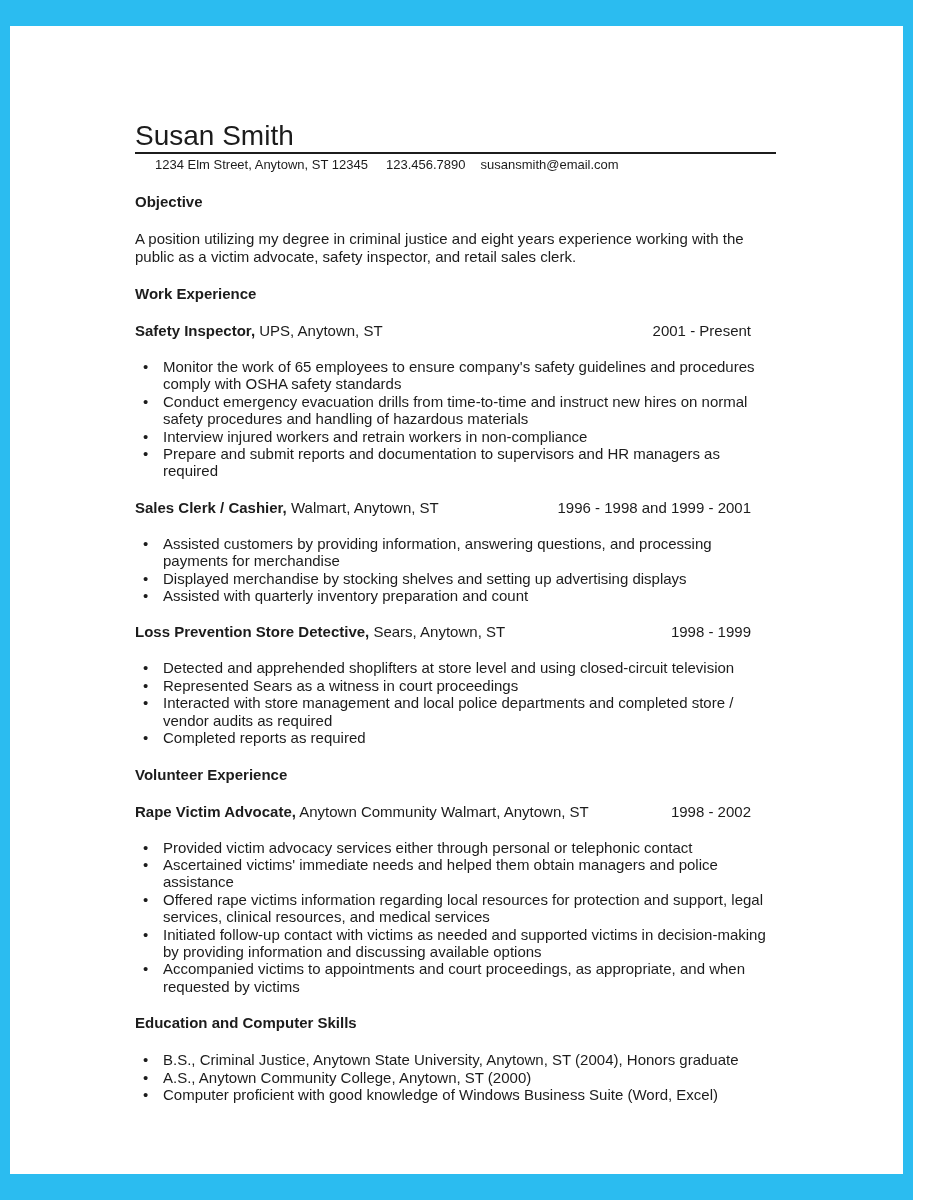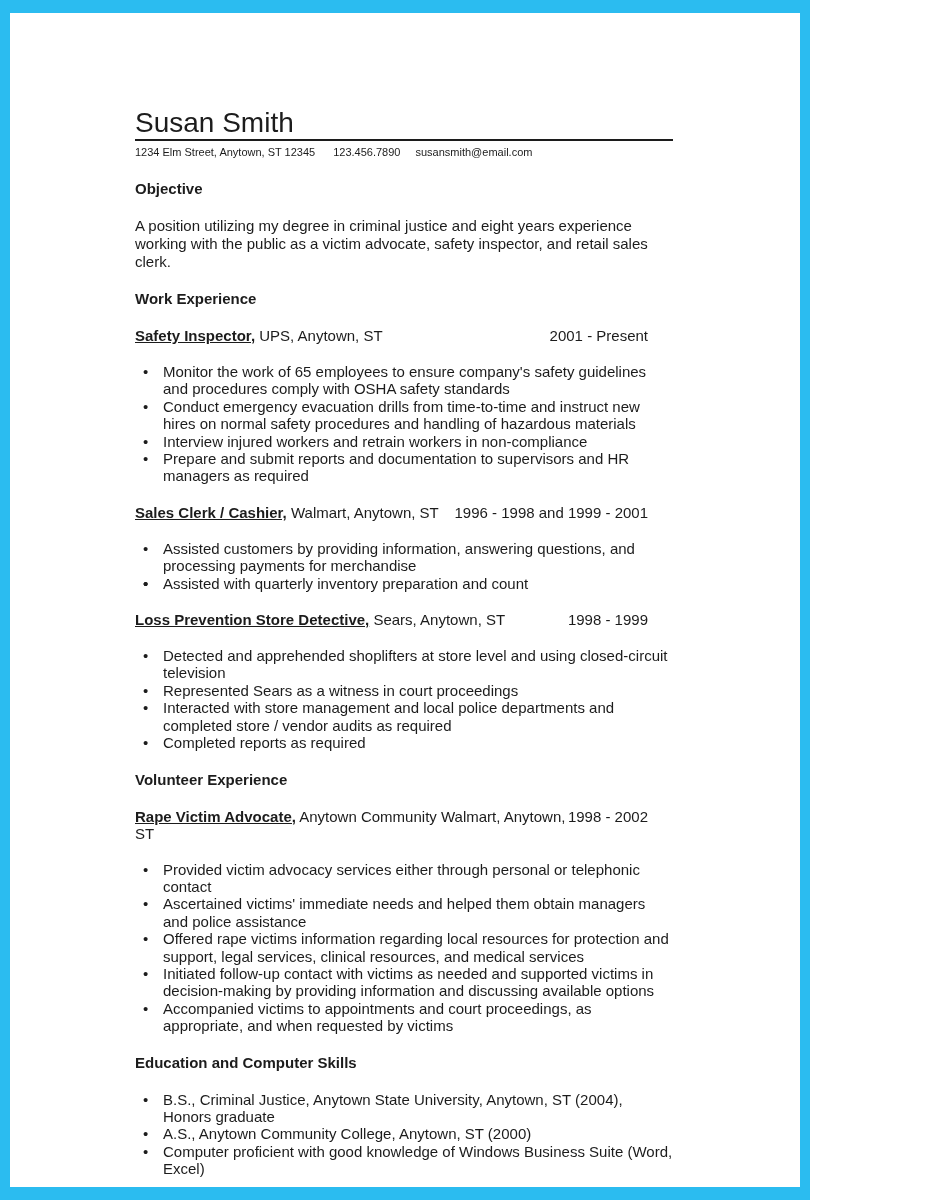--- a/index.html
+++ b/index.html
@@ -2,23 +2,23 @@
 <html><head>
 <meta charset="utf-8">
 <style>
   html, body { margin: 0; padding: 0; }
   body {
     width: 927px; height: 1200px;
     background: #ffffff;
     font-family: "Liberation Sans", sans-serif;
   }
   .frame {
-    width: 810px; height: 1200px;
+    width: 913px; height: 1200px;
     box-sizing: border-box;
-    padding: 13px 10px;
+    padding: 26px 10px;
   }
   .page {
     width: 100%; height: 100%;
     background: #ffffff;
     box-sizing: border-box;
     padding: 95px 127px 0 125px;
     color: #1c1c1c;
     overflow: hidden;
   }
   h1.name {
@@ -26,24 +26,25 @@
     font-weight: 400;
     margin: 0;
     line-height: 30px;
   }
   .hr {
     height: 2px;
     background: #1c1c1c;
     margin-top: 1px;
   }
   .contact {
-    font-size: 11px;
+    font-size: 13px;
     line-height: 18px;
     margin-top: 2px;
     white-space: nowrap;
+    margin-left: 20px;
   }
   .contact .gap1 { margin-left: 18px; }
   .contact .gap2 { margin-left: 15px; }
   h2.sec-title {
     font-size: 15px;
     font-weight: 700;
     margin: 19px 0 0 0;
     line-height: 18px;
   }
   p.para {
@@ -52,21 +53,21 @@
     line-height: 18px;
   }
   .entry-head {
     display: flex;
     justify-content: space-between;
     align-items: baseline;
     font-size: 15px;
     line-height: 17px;
     margin-top: 19px;
   }
-  .entry-head .role { font-weight: 700; text-decoration: underline; }
+  .entry-head .role { font-weight: 700; }
   .entry-head .dates {
     padding-right: 25px;
     white-space: nowrap;
     flex-shrink: 0;
   }
   ul.blist {
     list-style: none;
     margin: 19px 0 0 0;
     padding: 0;
     font-size: 15px;
@@ -110,21 +111,21 @@
             <li><span class="b">•</span><span class="li-text">Conduct emergency evacuation drills from time-to-time and instruct new hires on normal safety procedures and handling of hazardous materials</span></li>
             <li><span class="b">•</span><span class="li-text">Interview injured workers and retrain workers in non-compliance</span></li>
             <li><span class="b">•</span><span class="li-text">Prepare and submit reports and documentation to supervisors and HR managers as required</span></li>
           </ul>
           <div class="entry-head">
             <span class="entry-title"><span class="role">Sales Clerk / Cashier,</span><span class="org"> Walmart, Anytown, ST</span></span>
             <span class="dates">1996 - 1998 and 1999 - 2001</span>
           </div>
           <ul class="blist">
             <li><span class="b">•</span><span class="li-text">Assisted customers by providing information, answering questions, and processing payments for merchandise</span></li>
-            <li><span class="b">•</span></li>
+            <li><span class="b">•</span><span class="li-text">Displayed merchandise by stocking shelves and setting up advertising displays</span></li>
             <li><span class="b">•</span><span class="li-text">Assisted with quarterly inventory preparation and count</span></li>
           </ul>
           <div class="entry-head">
             <span class="entry-title"><span class="role">Loss Prevention Store Detective,</span><span class="org"> Sears, Anytown, ST</span></span>
             <span class="dates">1998 - 1999</span>
           </div>
           <ul class="blist">
             <li><span class="b">•</span><span class="li-text">Detected and apprehended shoplifters at store level and using closed-circuit television</span></li>
             <li><span class="b">•</span><span class="li-text">Represented Sears as a witness in court proceedings</span></li>
             <li><span class="b">•</span><span class="li-text">Interacted with store management and local police departments and completed store / vendor audits as required</span></li>

